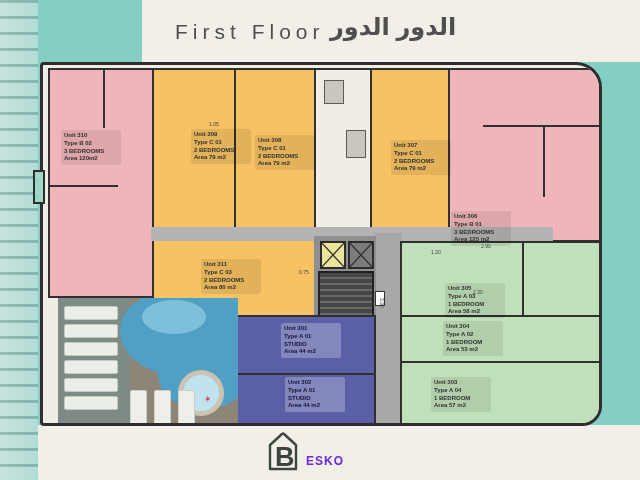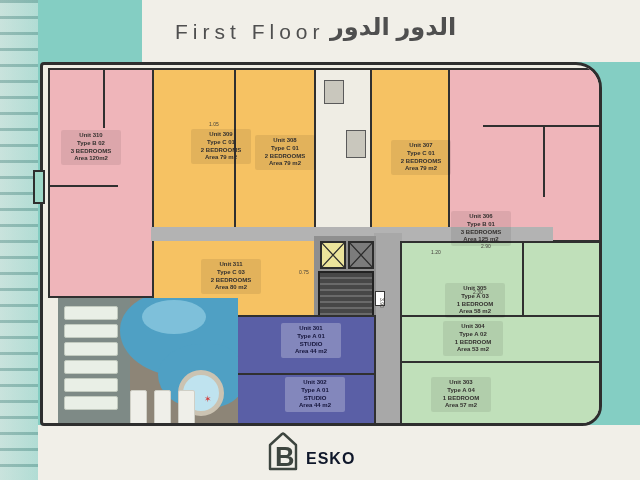--- a/index.html
+++ b/index.html
@@ -1,17 +1,17 @@
 <!DOCTYPE html>
 <html><head>
 <meta charset="utf-8">
 <style>
   html,body{margin:0;padding:0;}
   #stage{position:relative;width:640px;height:480px;background:#84cec3;overflow:hidden;
-         font-family:"Liberation Sans","DejaVu Sans",sans-serif;text-align:center;}
+         font-family:"Liberation Sans","DejaVu Sans",sans-serif;}
   
   .bldg{position:absolute;left:0;top:0;width:38px;height:480px;
         background:
           repeating-linear-gradient(to bottom, rgba(110,150,145,.45) 0 3px, rgba(235,240,235,.35) 3px 16px),
           linear-gradient(to right, rgba(225,232,228,.55), rgba(225,232,228,.15));}
   .band{position:absolute;background:#f1efe8;}
   .title-en{position:absolute;left:175px;top:20px;font-size:21px;letter-spacing:5px;color:#4f4f4f;}
   .title-ar{position:absolute;left:330px;top:13px;font-size:24px;font-weight:bold;color:#4f4f4f;direction:rtl;}
   
   #plan{position:absolute;left:40px;top:62px;width:562px;height:364px;background:#efede4;
@@ -43,21 +43,21 @@
   .w1{left:62px;top:-6px;width:122px;height:84px;border-radius:45% 10% 40% 55%/50% 12% 45% 60%;}
   .w2{left:100px;top:46px;width:84px;height:64px;border-radius:60% 40% 45% 55%/55% 45% 40% 60%;}
   .whl{position:absolute;left:84px;top:2px;width:64px;height:34px;background:#8ecbe2;opacity:.75;border-radius:50%;}
   .spa{position:absolute;left:120px;top:72px;width:46px;height:46px;border-radius:50%;
        background:#bfe3ef;border:5px solid #cbc3b2;box-sizing:border-box;}
   .star{position:absolute;left:146px;top:96px;font-size:9px;color:#d23b3b;z-index:3;}
   .sunbed{position:absolute;width:15px;height:33px;background:#efefe9;border:1px solid #cfcfc6;border-radius:2px;top:92px;}
   .balc{position:absolute;left:33px;top:170px;width:12px;height:34px;background:#9ed8c8;border:2px solid #2e2e2e;box-sizing:border-box;}
   
   #logo{position:absolute;left:262px;top:429px;display:flex;align-items:flex-end;gap:2px;}
-  #logo .brandname{font-size:16px;font-weight:bold;letter-spacing:1px;color:#0f172a;padding-bottom:5px;}
+  #logo .brandname{font-size:12px;font-weight:bold;letter-spacing:1px;color:#6d28d9;padding-bottom:5px;}
   #logo text{font-family:"Liberation Sans",sans-serif;}
 </style>
 </head>
 <body>
 
 <div id="stage">
 
   <div class="bldg"></div>
   <div class="band" style="left:142px;top:0;width:498px;height:62px;"></div>
   <div class="band" style="left:38px;top:425px;width:602px;height:55px;"></div>

